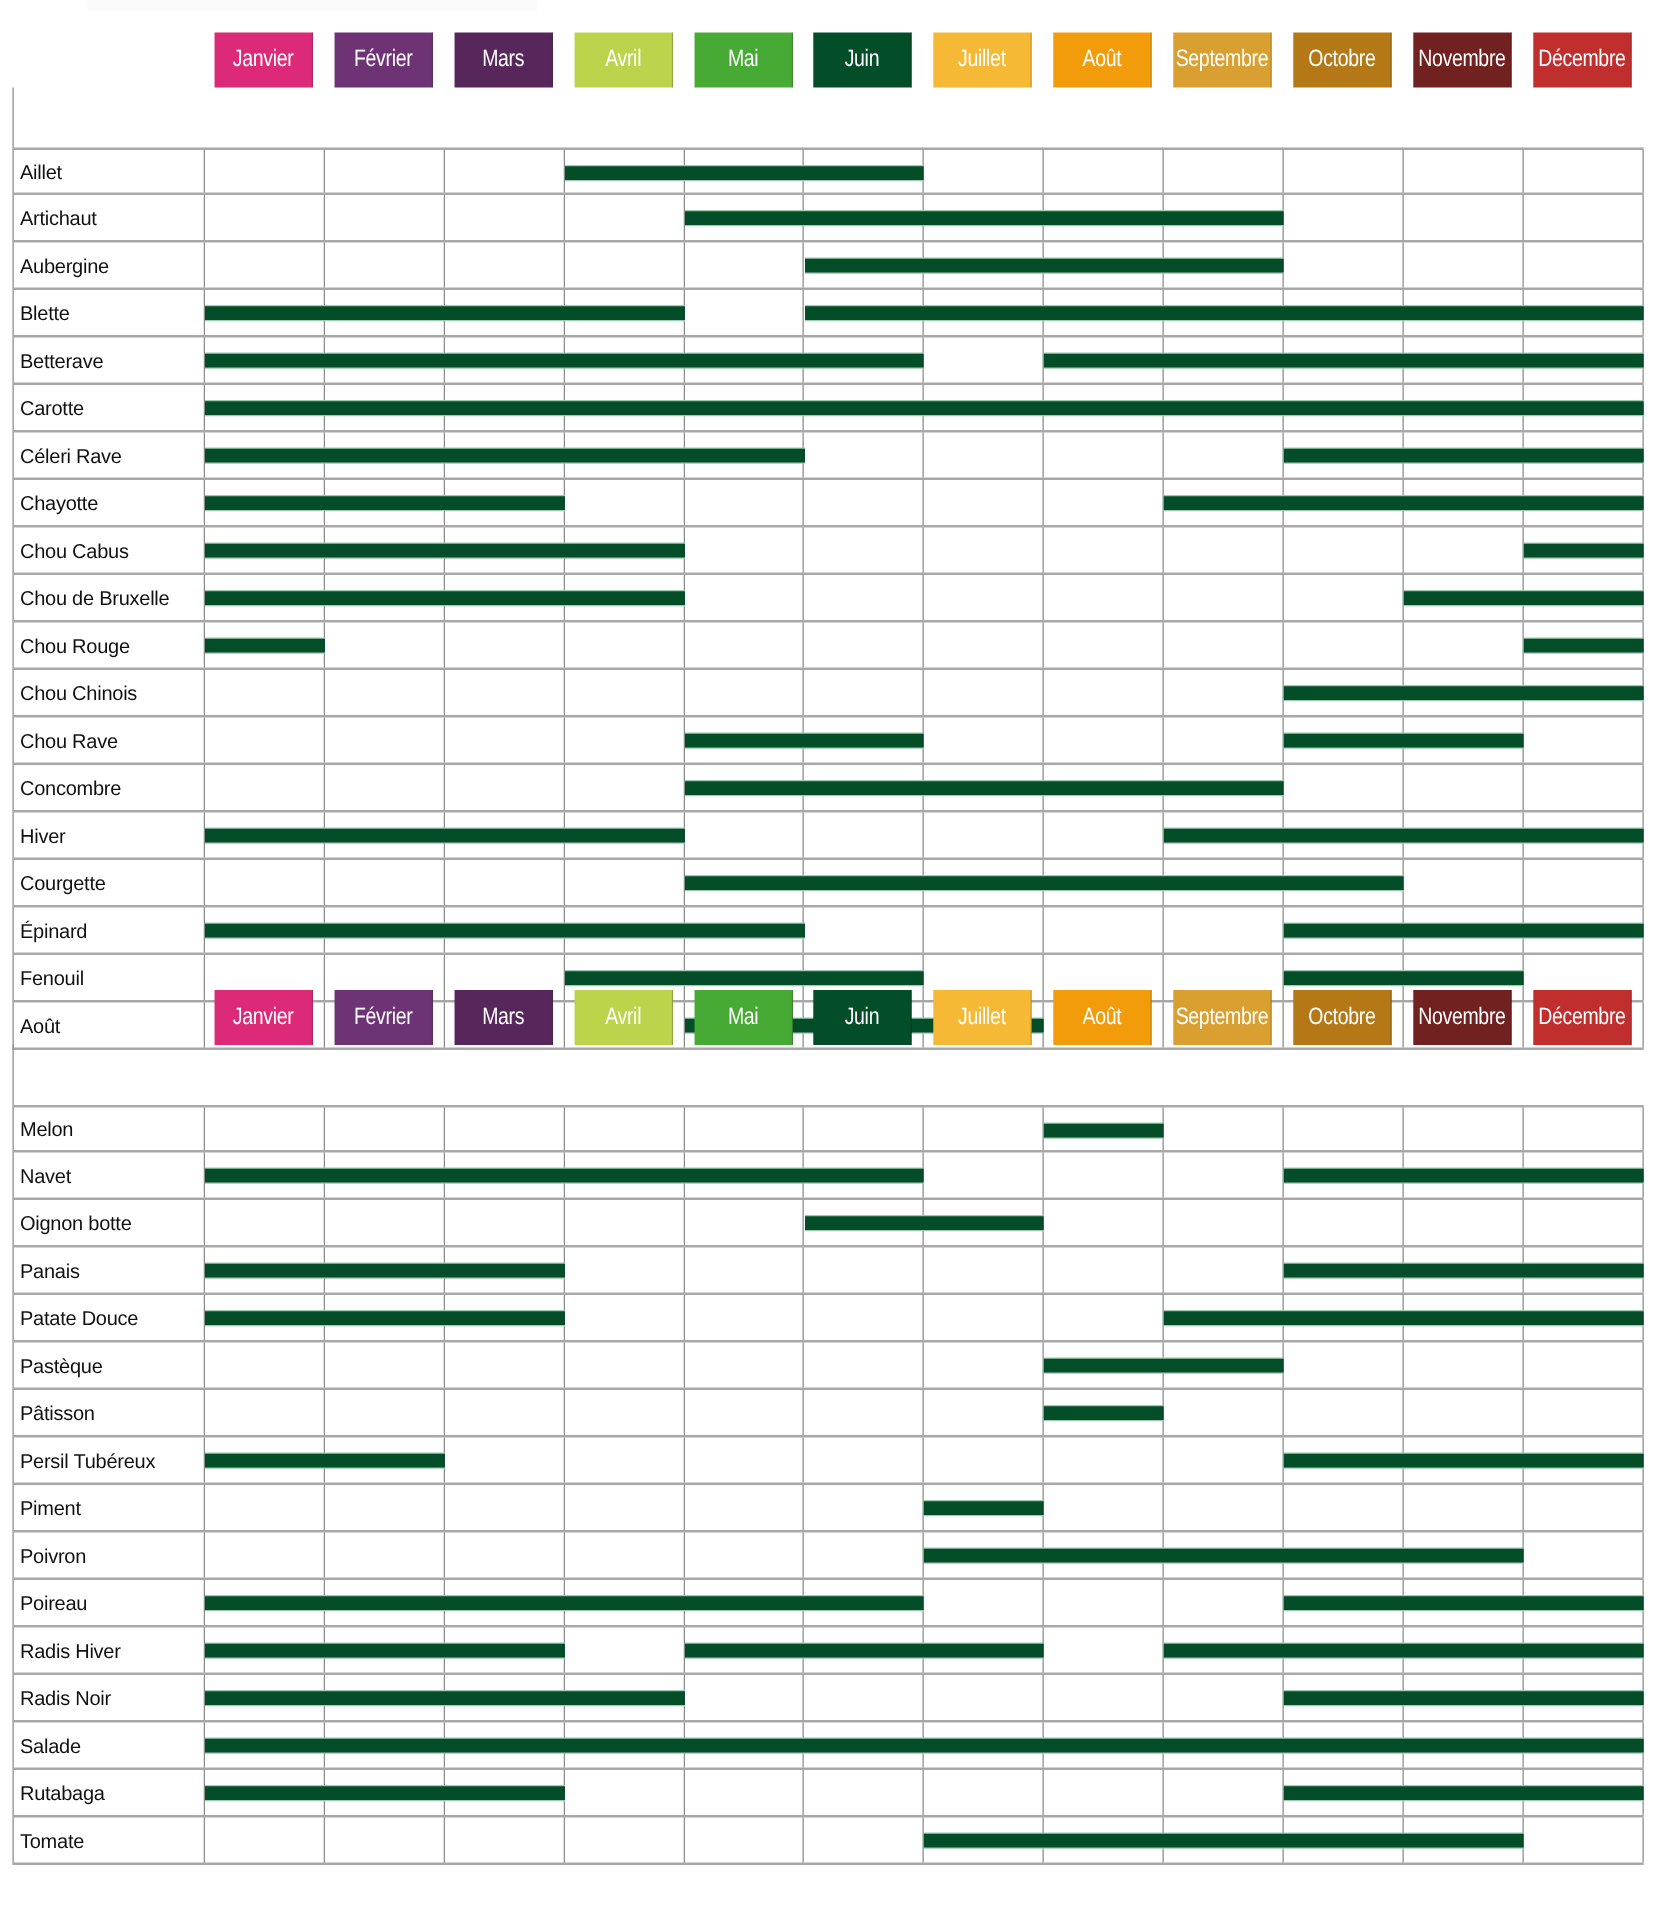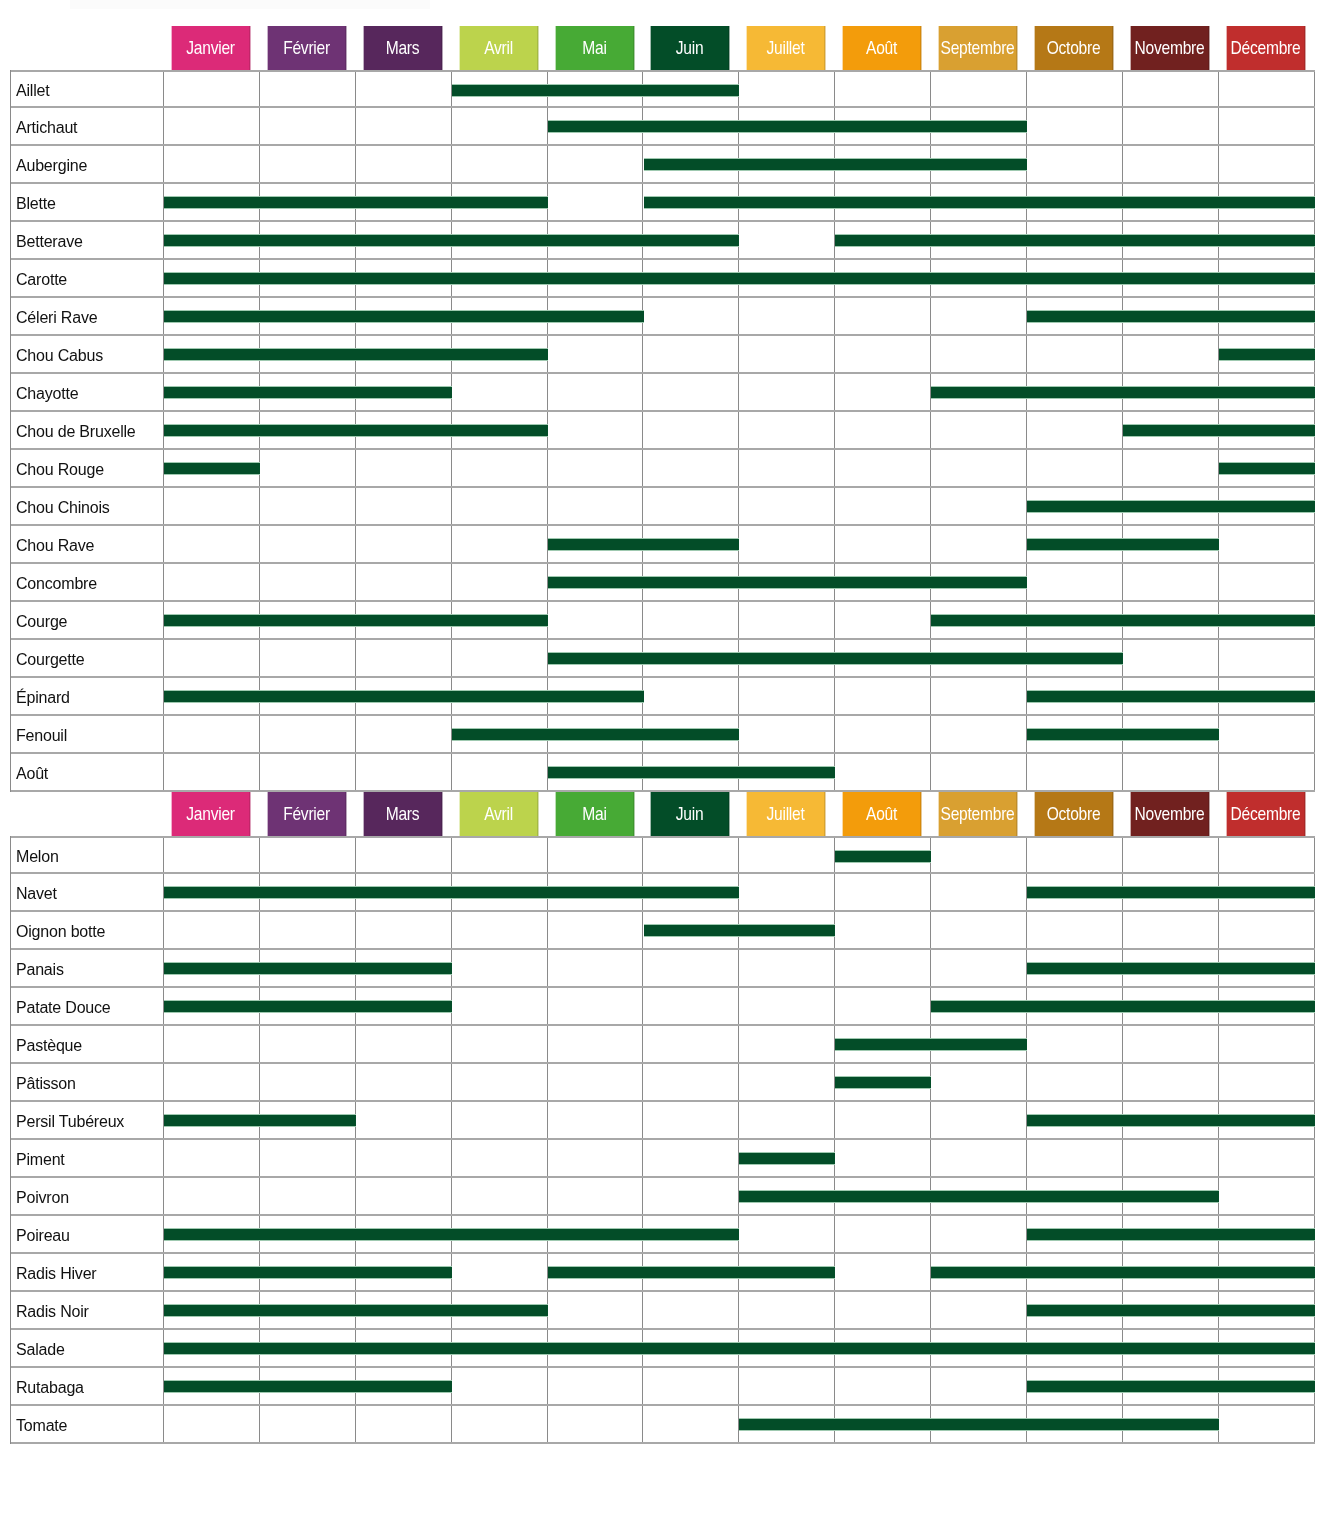--- a/index.html
+++ b/index.html
@@ -8,21 +8,21 @@
   .faint-bar { position: absolute; left: 70px; top: 0; width: 360px; height: 9px; background: #fbfbfb; }
   .section { position: absolute; left: 10px; width: 1304px; }
   .hdr { position: absolute; left: 153px; height: 44px; display: flex; }
   .hdr-cell { height: 44px; display: flex; align-items: center; justify-content: center;
               color: #ffffff; font-family: "Liberation Sans Narrow", "Liberation Sans", sans-serif;
               font-size: 19px; letter-spacing: -0.3px; transform: scaleX(0.82); transform-origin: center;
               box-sizing: border-box; border-right: 1px solid rgba(0,0,0,0.25); }
   .hdr-cell span { display: inline-block; }
   .rows { position: absolute; left: 0; border-left: 1px solid #8a8a8a; }
   .row { position: relative; height: 38px; border-bottom: 2px solid #a8a8a8; box-sizing: border-box; display: flex; }
-  .row-first { border-top: 2px solid #a8a8a8; }
+  .row-first { border-top: 2px solid #a8a8a8; margin-top: 48px; }
   .label { width: 153px; box-sizing: border-box; border-right: 1px solid #8a8a8a;
            padding-left: 5px; font-size: 16px; color: #111; display: flex; align-items: center; padding-top: 4px;
            font-family: "Liberation Sans", sans-serif; letter-spacing: -0.2px; }
   .cell { width: 95.9px; box-sizing: border-box; border-right: 1px solid #8a8a8a; height: 100%; }
   .bar { position: absolute; height: 11px; top: 13px; background: #034d28;
          box-shadow: 0 1px 0 #9fc9b0, 0 -1px 0 #9fc9b0; }
 </style>
 </head>
 <body>
 
@@ -178,54 +178,54 @@
           <div class="cell"></div>
           <div class="cell"></div>
           <div class="cell"></div>
           <div class="cell"></div>
           <div class="cell"></div>
           <div class="cell"></div>
           <div class="bar" style="background: rgb(3, 77, 40); left: 153px; width: 479.5px;"></div>
           <div class="bar" style="background: rgb(3, 77, 40); left: 1016.1px; width: 287.7px;"></div>
         </div>
         <div class="row">
+          <div class="label">Chayotte</div>
+          <div class="cell"></div>
+          <div class="cell"></div>
+          <div class="cell"></div>
+          <div class="cell"></div>
+          <div class="cell"></div>
+          <div class="cell"></div>
+          <div class="cell"></div>
+          <div class="cell"></div>
+          <div class="cell"></div>
+          <div class="cell"></div>
+          <div class="cell"></div>
+          <div class="cell"></div>
+          <div class="bar" style="background: rgb(3, 77, 40); left: 153px; width: 287.7px;"></div>
+          <div class="bar" style="background: rgb(3, 77, 40); left: 920.2px; width: 383.6px;"></div>
+        </div>
+        <div class="row">
           <div class="label">Chou Cabus</div>
           <div class="cell"></div>
           <div class="cell"></div>
           <div class="cell"></div>
           <div class="cell"></div>
           <div class="cell"></div>
           <div class="cell"></div>
           <div class="cell"></div>
           <div class="cell"></div>
           <div class="cell"></div>
           <div class="cell"></div>
           <div class="cell"></div>
           <div class="cell"></div>
           <div class="bar" style="background: rgb(3, 77, 40); left: 153px; width: 383.6px;"></div>
           <div class="bar" style="background: rgb(3, 77, 40); left: 1207.9px; width: 95.9px;"></div>
         </div>
         <div class="row">
-          <div class="label">Chayotte</div>
-          <div class="cell"></div>
-          <div class="cell"></div>
-          <div class="cell"></div>
-          <div class="cell"></div>
-          <div class="cell"></div>
-          <div class="cell"></div>
-          <div class="cell"></div>
-          <div class="cell"></div>
-          <div class="cell"></div>
-          <div class="cell"></div>
-          <div class="cell"></div>
-          <div class="cell"></div>
-          <div class="bar" style="background: rgb(3, 77, 40); left: 153px; width: 287.7px;"></div>
-          <div class="bar" style="background: rgb(3, 77, 40); left: 920.2px; width: 383.6px;"></div>
-        </div>
-        <div class="row">
           <div class="label">Chou de Bruxelle</div>
           <div class="cell"></div>
           <div class="cell"></div>
           <div class="cell"></div>
           <div class="cell"></div>
           <div class="cell"></div>
           <div class="cell"></div>
           <div class="cell"></div>
           <div class="cell"></div>
           <div class="cell"></div>
@@ -295,21 +295,21 @@
           <div class="cell"></div>
           <div class="cell"></div>
           <div class="cell"></div>
           <div class="cell"></div>
           <div class="cell"></div>
           <div class="cell"></div>
           <div class="cell"></div>
           <div class="bar" style="background: rgb(3, 77, 40); left: 536.6px; width: 479.5px;"></div>
         </div>
         <div class="row">
-          <div class="label">Courge</div>
+          <div class="label">Hiver</div>
           <div class="cell"></div>
           <div class="cell"></div>
           <div class="cell"></div>
           <div class="cell"></div>
           <div class="cell"></div>
           <div class="cell"></div>
           <div class="cell"></div>
           <div class="cell"></div>
           <div class="cell"></div>
           <div class="cell"></div>

